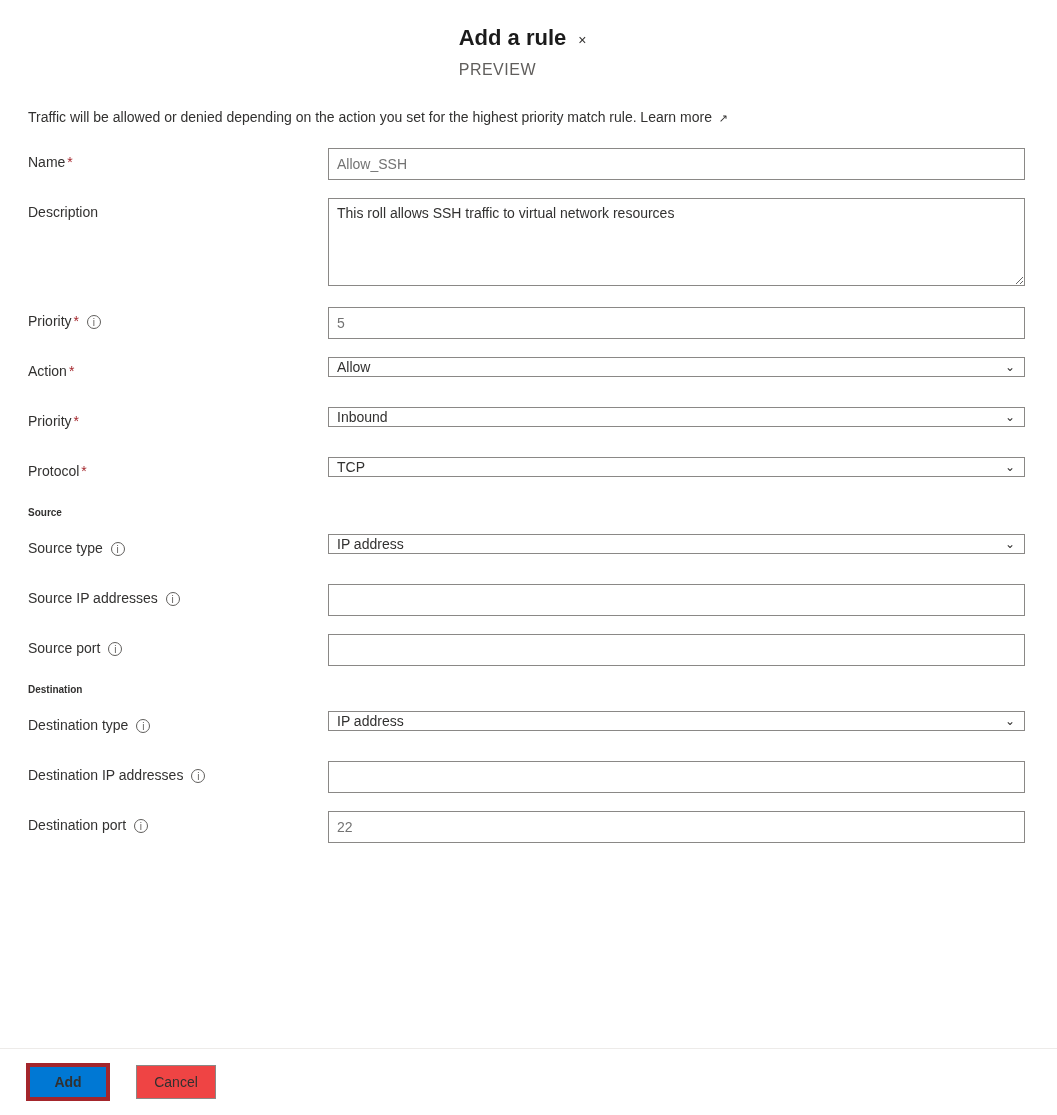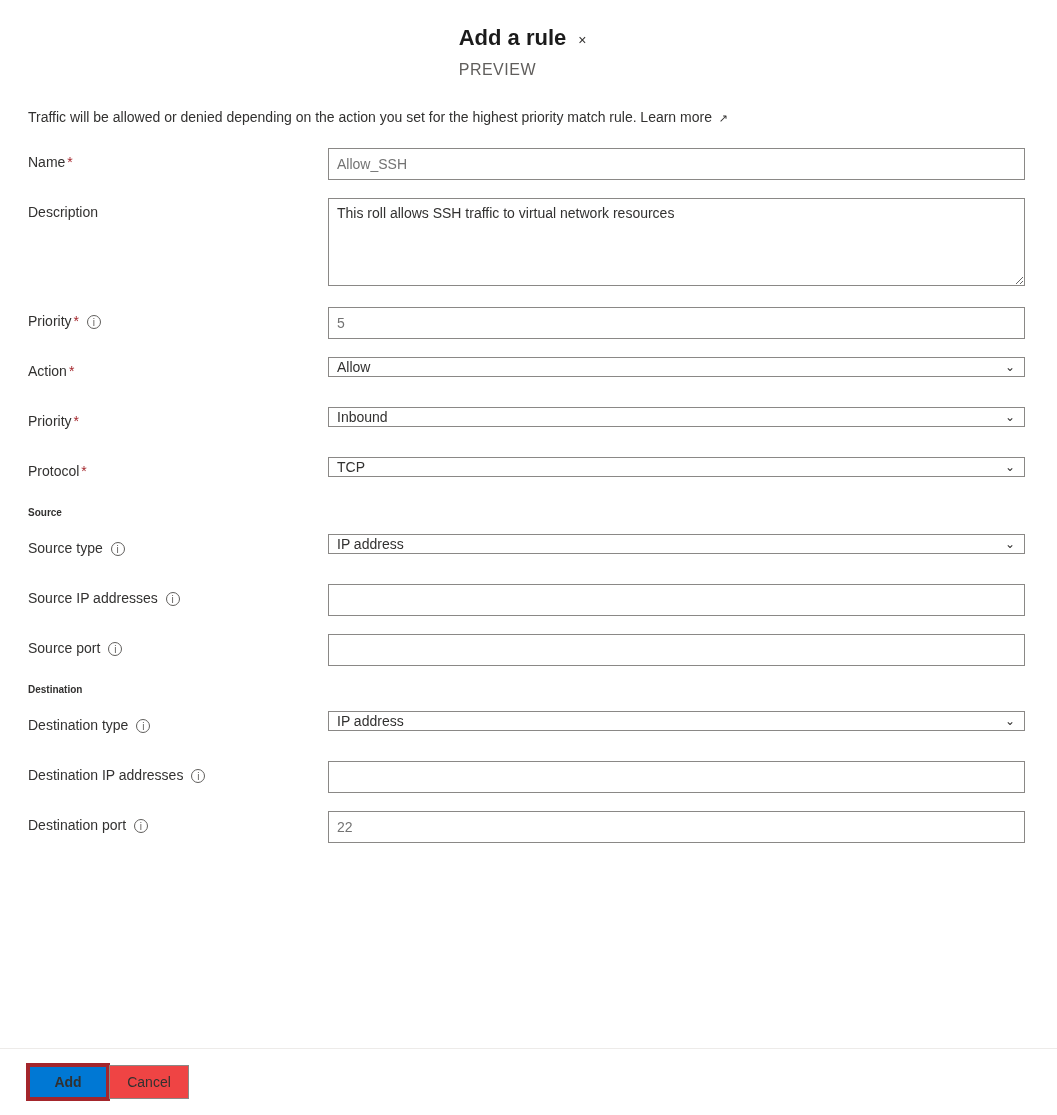--- a/index.html
+++ b/index.html
@@ -191,21 +191,21 @@
       font-weight: 700;
       color: #323130;
       margin: 8px 0 16px 0;
     }
 
     .dialog-footer {
       border-top: 1px solid #edebe9;
       padding: 16px 28px;
       display: flex;
       align-items: center;
-      gap: 1px;
+      gap: 28px;
       background: #fff;
     }
 
     .btn-primary {
       background: #0078d4;
       color: #fff;
       border: 2px solid #a4262c;
       padding: 6px 20px;
       font-size: 14px;
       font-weight: 600;

